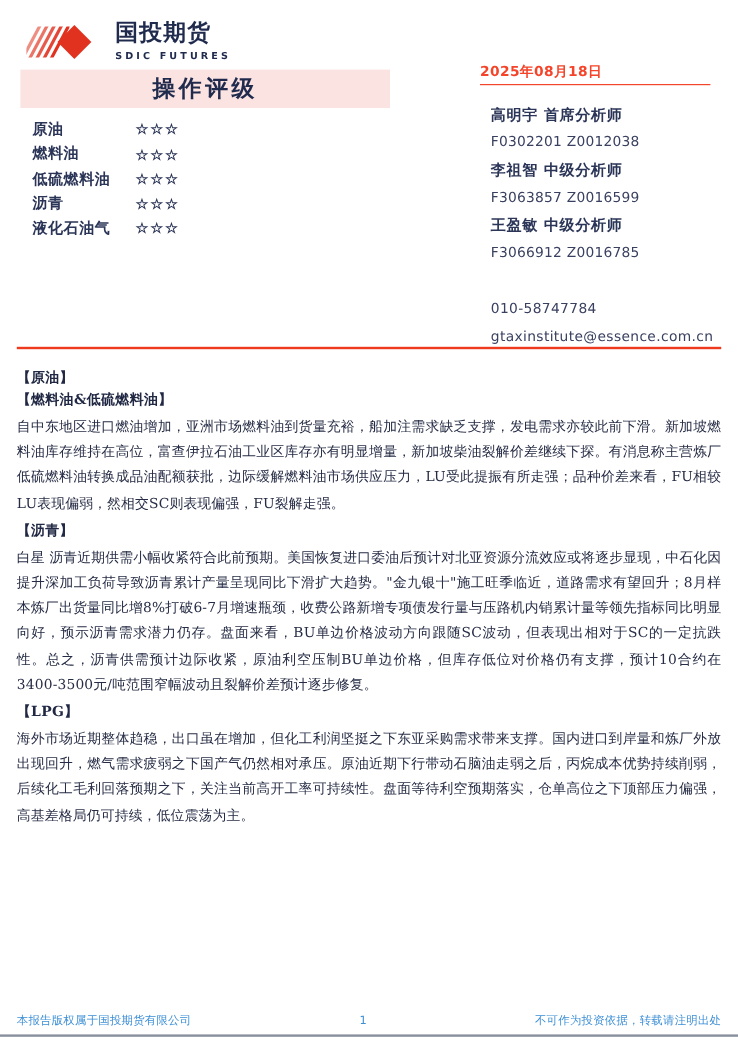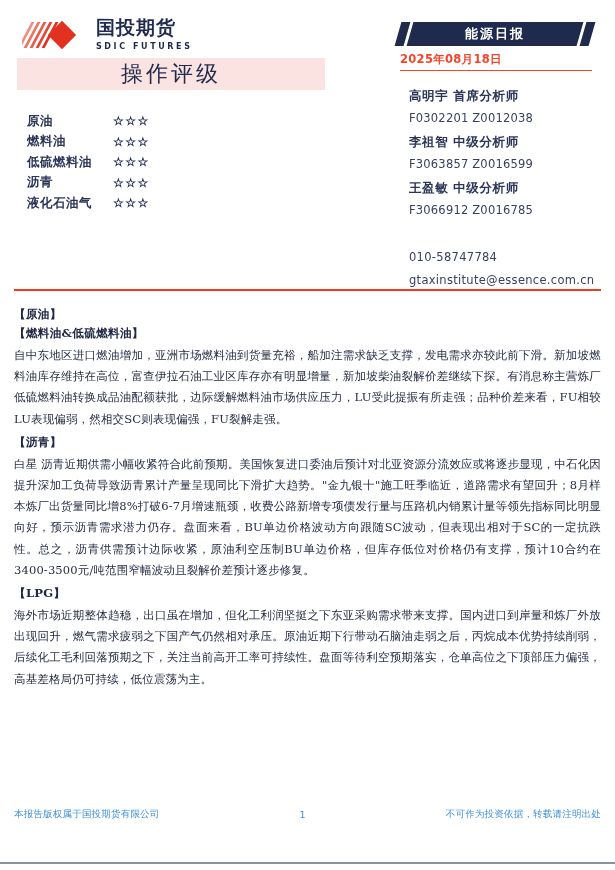--- a/index.html
+++ b/index.html
@@ -98,30 +98,30 @@
     left: 17px;
     top: 58px;
     width: 308px;
     height: 32px;
     background: #fbe3e1;
     display: flex;
     align-items: center;
     justify-content: center;
   }
   .rating-title span {
-    font-size: 22px;
-    font-weight: normal;
+    font-size: 19px;
+    font-weight: bold;
     color: #1f2a4d;
     letter-spacing: 3px;
     font-family: "DejaVu Serif", "Liberation Serif", serif;
   }
   .rating-list {
     position: absolute;
     left: 27px;
-    top: 111px;
+    top: 98px;
     width: 300px;
   }
   .rating-row {
     display: flex;
     align-items: center;
     height: 20.5px;
     font-size: 12.5px;
     font-weight: bold;
     color: #2b3557;
     font-family: "DejaVu Serif", "Liberation Serif", serif;
@@ -277,21 +277,21 @@
     position: absolute;
     left: 0;
     top: 862px;
     width: 615px;
     height: 2px;
     background: #8a8f9e;
   }
   .footer {
     position: absolute;
     left: 14px;
-    top: 808px;
+    top: 844px;
     width: 587px;
     display: flex;
     align-items: center;
     justify-content: space-between;
     font-size: 9.5px;
     color: #3d8fd6;
     letter-spacing: 0.2px;
   }
   .footer-left { flex: 0 0 auto; }
   .footer-center { flex: 1 1 auto; text-align: center; }
@@ -340,26 +340,20 @@
         <div class="rating-row">
           <div class="rating-name">沥青</div>
           <div class="rating-stars">☆☆☆</div>
         </div>
         <div class="rating-row">
           <div class="rating-name">液化石油气</div>
           <div class="rating-stars">☆☆☆</div>
         </div>
       </div>
 
-    <div class="banner">
-      <div class="banner-side left"></div>
-      <div class="banner-main"></div>
-      <div class="banner-side right"></div>
-      <div class="banner-label">能源日报</div>
-    </div>
 
     <div class="pub-date">2025年08月18日</div>
     <div class="pub-date-rule"></div>
 
     <div class="analysts" id="analyst-list">
         <div class="analyst-name">高明宇  首席分析师</div>
         <div class="analyst-code">F0302201  Z0012038</div>
         <div class="analyst-name">李祖智  中级分析师</div>
         <div class="analyst-code">F3063857  Z0016599</div>
         <div class="analyst-name">王盈敏  中级分析师</div>

